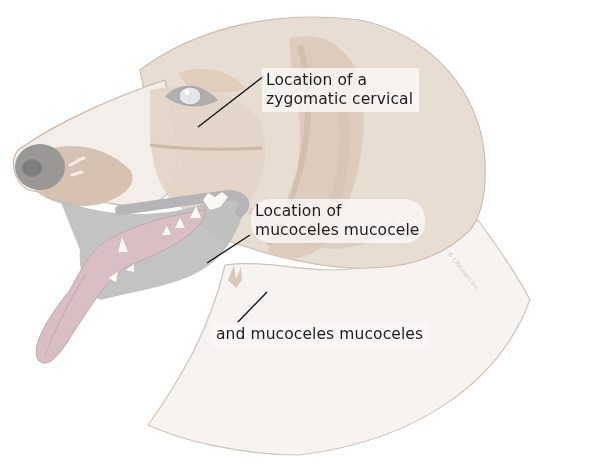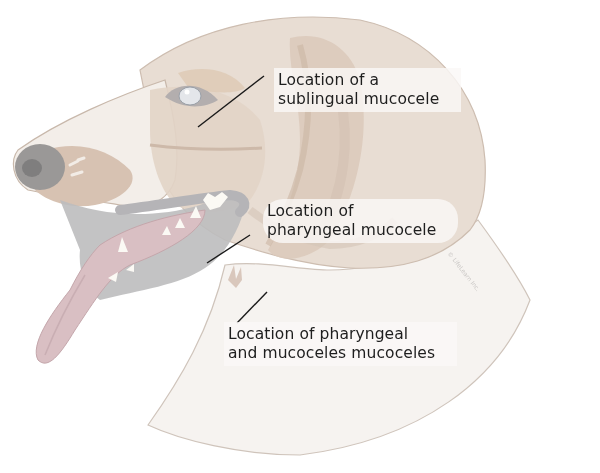--- a/index.html
+++ b/index.html
@@ -1,21 +1,21 @@
 <!DOCTYPE html>
 <html><head>
 <meta charset="utf-8">
 <style>
   html, body { margin:0; padding:0; background:#ffffff; }
   body { width:600px; height:473px; position:relative; overflow:hidden;
          font-family:"DejaVu Sans", "Liberation Sans", sans-serif; }
   .art { position:absolute; left:0; top:0; width:600px; height:473px; }
   .label { position:absolute; background:rgba(250,248,246,0.82);
            color:#1e1e1e; font-size:15.5px; line-height:19px;
-           padding:3px 22px 3px 4px; letter-spacing:0.1px; white-space:nowrap;margin-left:12px; }
+           padding:3px 6px 3px 4px; letter-spacing:0.1px; white-space:nowrap; }
   .label span { display:block; }
   .watermark { position:absolute; left:452px; top:250px; font-size:6px; color:#c9c6c4;
                transform:rotate(52deg); transform-origin:left top; white-space:nowrap; }
 </style>
 </head>
 <body>
 
 <svg class="art" viewBox="0 0 600 473" xmlns="http://www.w3.org/2000/svg">
 
   <path d="M225,265 C260,260 300,270 330,270 C390,270 450,240 478,220 C500,250 520,280 530,300 C500,380 420,440 300,455 C240,455 180,440 148,425 C180,380 210,330 225,265 Z" fill="#f6f3f0" stroke="#cfc4bb" stroke-width="1.2"></path>
@@ -57,26 +57,25 @@
 
   <path d="M250,210 C275,230 300,240 330,245 C360,245 380,235 395,220" fill="none" stroke="#d4c4b8" stroke-width="8" opacity="0.6"></path>
 
   <line x1="264" y1="76" x2="198" y2="127" stroke="#1a1a1a" stroke-width="1.4"></line>
   <line x1="250" y1="235" x2="207" y2="263" stroke="#1a1a1a" stroke-width="1.4"></line>
   <line x1="267" y1="292" x2="237" y2="323" stroke="#1a1a1a" stroke-width="1.4"></line>
 </svg>
 
 <div class="label" style="left:262px; top:68px;">
   <span>Location of a</span>
-  <span>sublingual mucocele</span>
+  <span>zygomatic cervical</span>
 </div>
 
 <div class="label" style="left:251px; top:199px;border-radius:20px;">
   <span>Location of</span>
-  <span>pharyngeal mucocele</span>
+  <span>mucoceles mucocele</span>
 </div>
 
 <div class="label" style="left:212px; top:322px;">
-  <span>Location of pharyngeal</span>
   <span>and mucoceles mucoceles</span>
 </div>
 
 <div class="watermark">© LifeLearn Inc.</div>
 
 </body></html>

